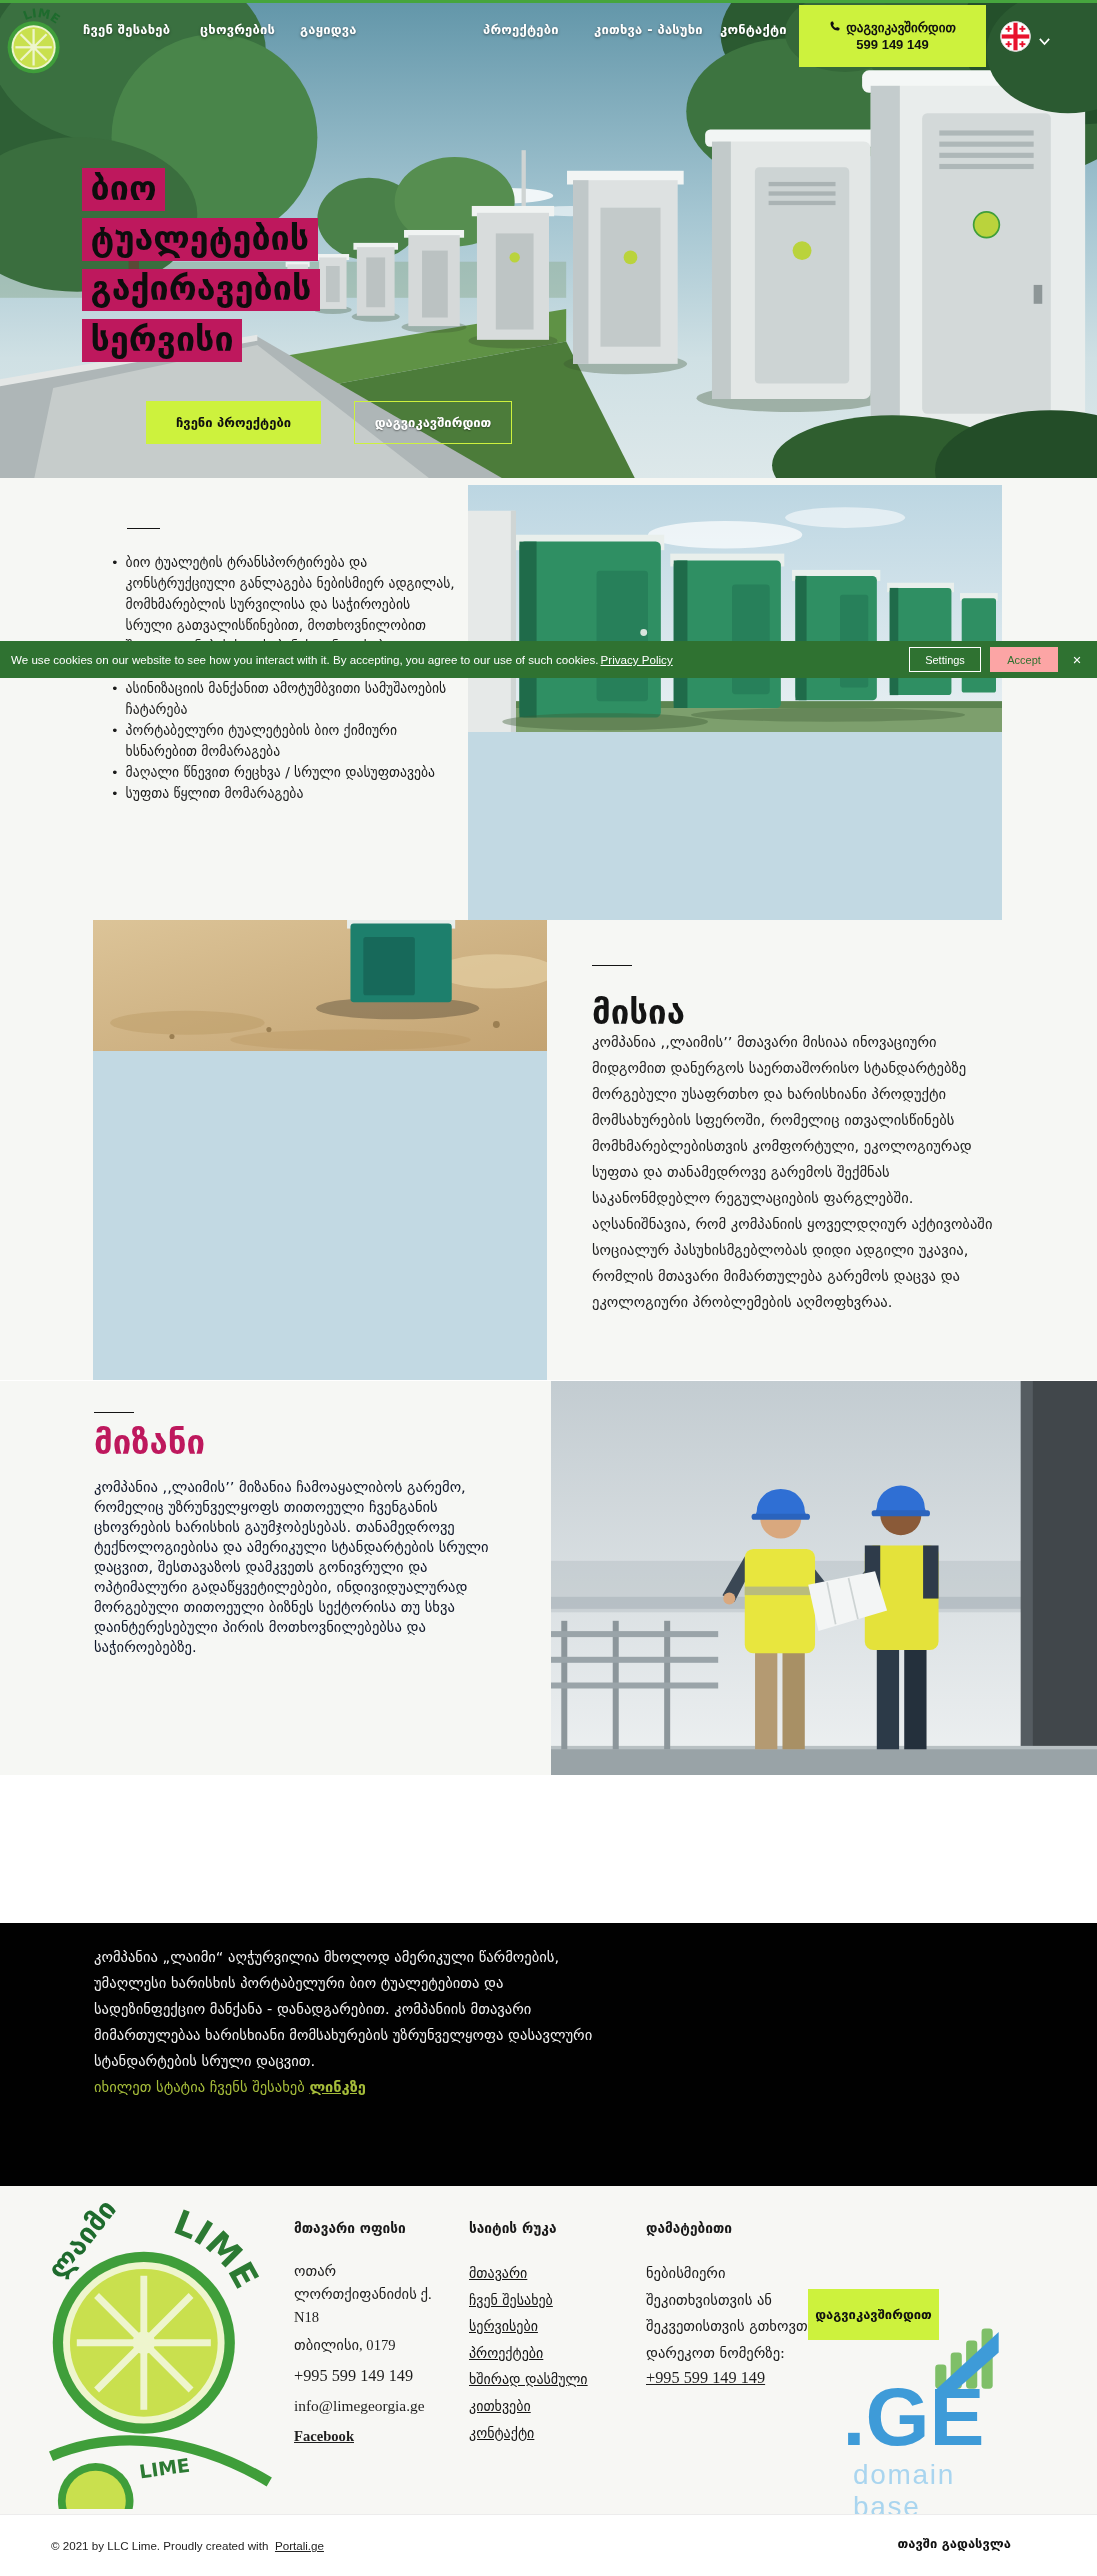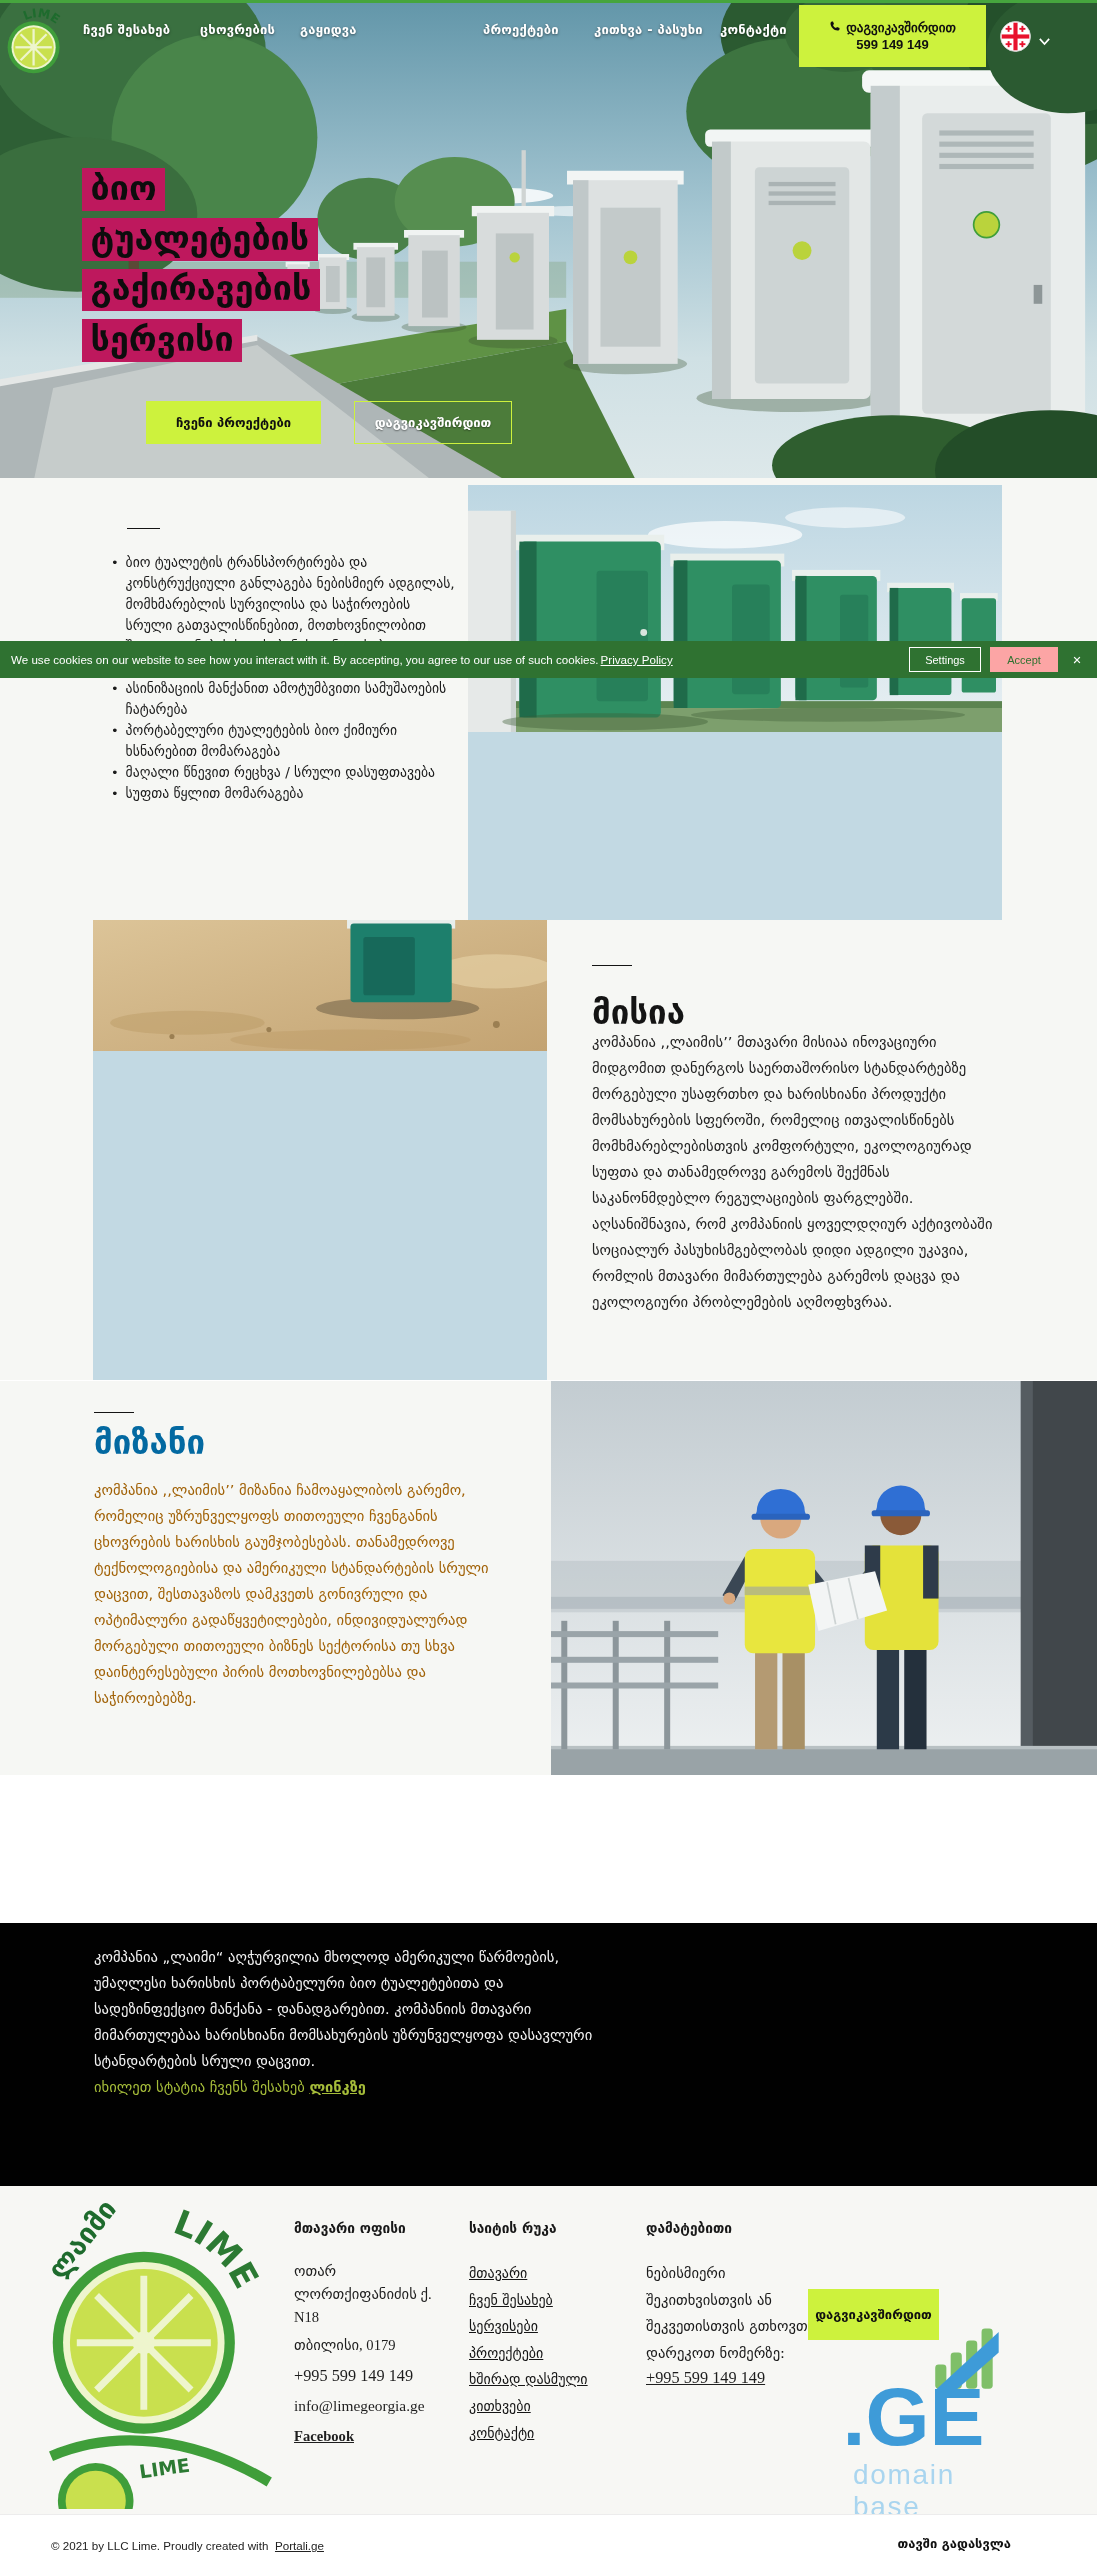--- a/index.html
+++ b/index.html
@@ -60,22 +60,22 @@
   #mi-photo{left:93px;top:0;width:454px;height:131px}
   #mi-photo svg{display:block;width:100%;height:100%}
   #mi-blue{left:93px;top:131px;width:454px;height:329px;background:#c2d9e3}
   #mi-div{left:592px;top:45px;width:40px}
   #mi-title{left:592px;top:73px;font-size:33px;font-weight:bold;color:#141414}
   #mi-body{left:592px;top:109px;width:401px;font-size:14.6px;line-height:26px;color:#232323}
 
   
   #sec-goal{left:0;top:1381px;width:1098px;height:394px;background:#f6f7f4}
   #go-div{left:94px;top:31px;width:40px}
-  #go-title{left:94px;top:42px;font-size:33px;font-weight:bold;color:#0369a1}
-  #go-body{left:94px;top:96px;width:412px;font-size:14.6px;line-height:26px;color:#a16207}
+  #go-title{left:94px;top:42px;font-size:33px;font-weight:bold;color:#be185d}
+  #go-body{left:94px;top:96px;width:412px;font-size:14.6px;line-height:20px;color:#0f172a}
   #go-photo{left:551px;top:0;width:547px;height:394px}
   #go-photo svg{display:block;width:100%;height:100%}
 
   
   #sec-banner{left:0;top:1775px;width:1098px;height:147px;
     background:
       radial-gradient(circle at 20% 30%, rgba(210,220,200,.18), transparent 40%),
       radial-gradient(circle at 70% 70%, rgba(40,60,40,.22), transparent 45%),
       linear-gradient(100deg,#6e7e6c,#8e9a89 45%,#76856f)}
   #ab-title{left:93px;top:53px;font-size:34px;font-weight:bold;color:#cdf23d;letter-spacing:0.4px}

